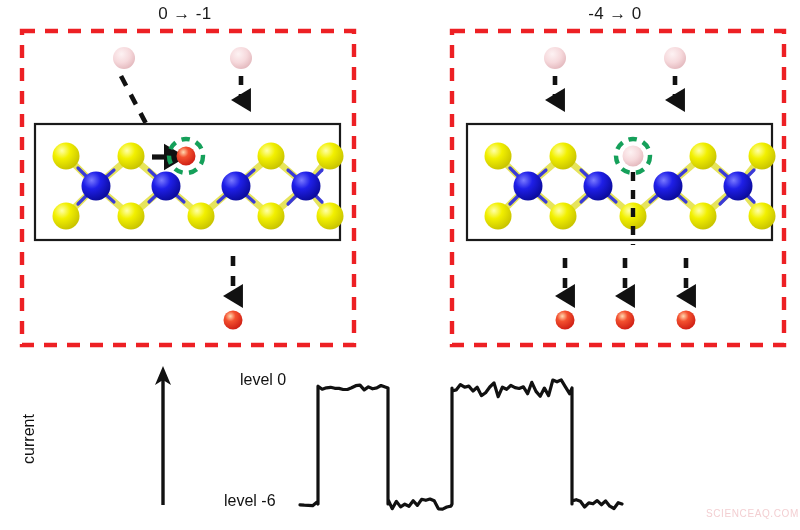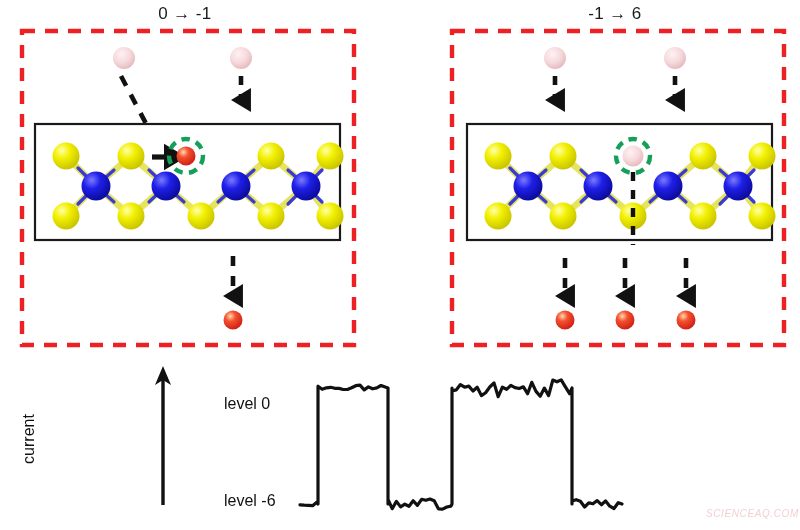--- a/index.html
+++ b/index.html
@@ -25,29 +25,28 @@
   .axis-label{
     position:absolute;
     font-size:16px;
     color:#111;
     white-space:nowrap;
   }
   #current-label{
     left:-16px;top:430px;width:90px;text-align:center;
     transform:rotate(-90deg);transform-origin:50% 50%;
   }
-  #level0-label{left:224px;top:371px;margin-top:24px;}
+  #level0-label{left:240px;top:371px;}
   #levelm1-label{left:224px;top:492px;}
 
   #watermark{
     position:absolute;left:706px;top:508px;
     font-size:10px;letter-spacing:.6px;
     color:#f3cfd2;
     white-space:nowrap;
-    font-style:italic;
   }
 </style>
 </head>
 <body>
 
 <div class="stage">
 
   <svg class="layer" viewBox="0 0 800 530">
     <defs>
       <radialGradient id="gS" cx="35%" cy="30%" r="72%">
@@ -234,20 +233,20 @@
     </g>
 
     <g>
       <line x1="163" y1="505" x2="163" y2="375" stroke="#111" stroke-width="3.4"></line>
       <path d="M163,366 L171,385 L163,380 L155,385 Z" fill="#111"></path>
       <polyline id="trace-path" fill="none" stroke="#111" stroke-width="3.2" stroke-linejoin="round" stroke-linecap="round" points="300.0,504.8 304.2,505.2 308.4,505.4 312.6,505.7 316.8,502.2 318.0,504.0 318.0,388.0 318.0,388.0 318.0,386.2 322.2,389.2 326.4,387.8 330.6,387.3 334.8,388.3 339.0,388.4 343.2,389.5 347.4,389.5 351.6,387.8 355.8,385.7 360.0,385.1 364.2,389.9 368.4,386.9 372.6,388.8 376.8,387.9 381.0,385.5 385.2,387.1 388.0,388.0 388.0,504.0 388.0,504.0 388.0,499.5 392.2,508.7 396.4,501.4 400.6,506.9 404.8,504.2 409.0,506.3 413.2,500.7 417.4,505.4 421.6,499.3 425.8,500.3 430.0,499.0 434.2,500.8 438.4,508.8 442.6,509.1 446.8,507.0 451.0,506.1 452.0,504.0 452.0,388.0 452.0,388.0 452.0,391.0 456.2,389.9 460.4,384.6 464.6,387.2 468.8,386.1 473.0,391.0 477.2,387.2 481.4,395.6 485.6,392.7 489.8,387.0 494.0,382.9 498.2,396.7 502.4,387.2 506.6,389.3 510.8,385.3 515.0,387.6 519.2,388.5 523.4,386.8 527.6,393.7 531.8,382.3 536.0,391.4 540.2,396.3 544.4,388.1 548.6,395.6 552.8,380.1 557.0,381.8 561.2,379.9 565.4,386.8 569.6,393.7 572.0,388.0 572.0,504.0 572.0,504.0 572.0,501.1 576.2,499.7 580.4,501.3 584.6,507.0 588.8,502.9 593.0,503.8 597.2,500.6 601.4,504.7 605.6,500.9 609.8,506.2 614.0,508.5 618.2,502.7 622.0,504.0"></polyline>
     </g>
   </svg>
 
   <div class="panel-title" id="title-left">0 → -1</div>
-  <div class="panel-title" id="title-right">-1 → 6</div>
+  <div class="panel-title" id="title-right">-4 → 0</div>
 
   <div class="axis-label" id="current-label">current</div>
   <div class="axis-label" id="level0-label">level 0</div>
   <div class="axis-label" id="levelm1-label">level -6</div>
 
   <div id="watermark">SCIENCEAQ.COM</div>
 </div>
 
 </body></html>

